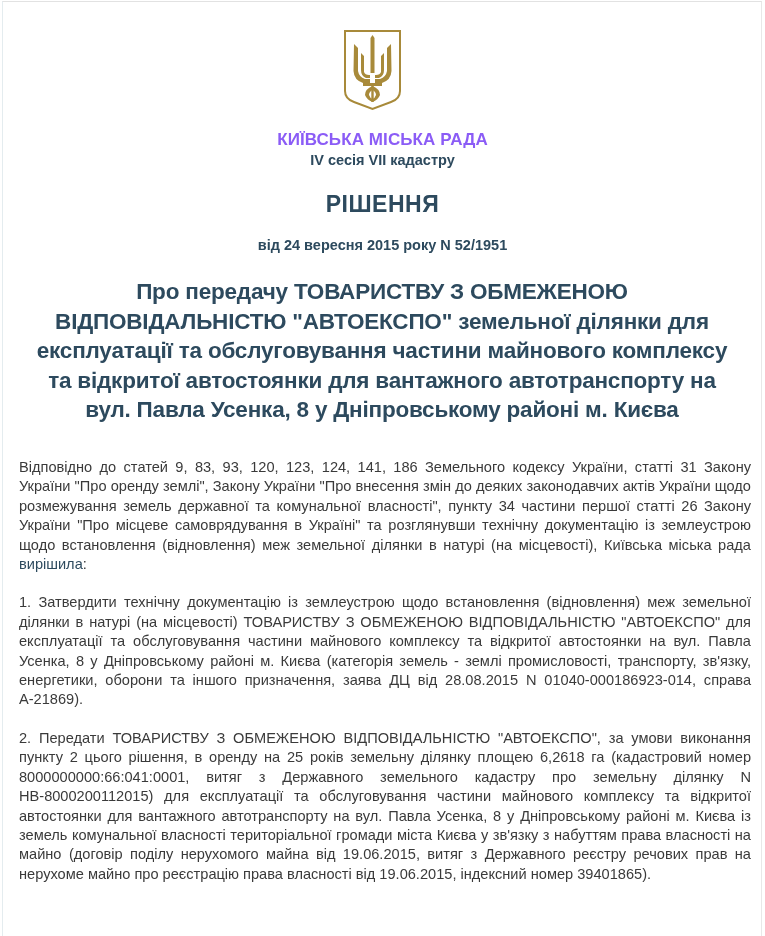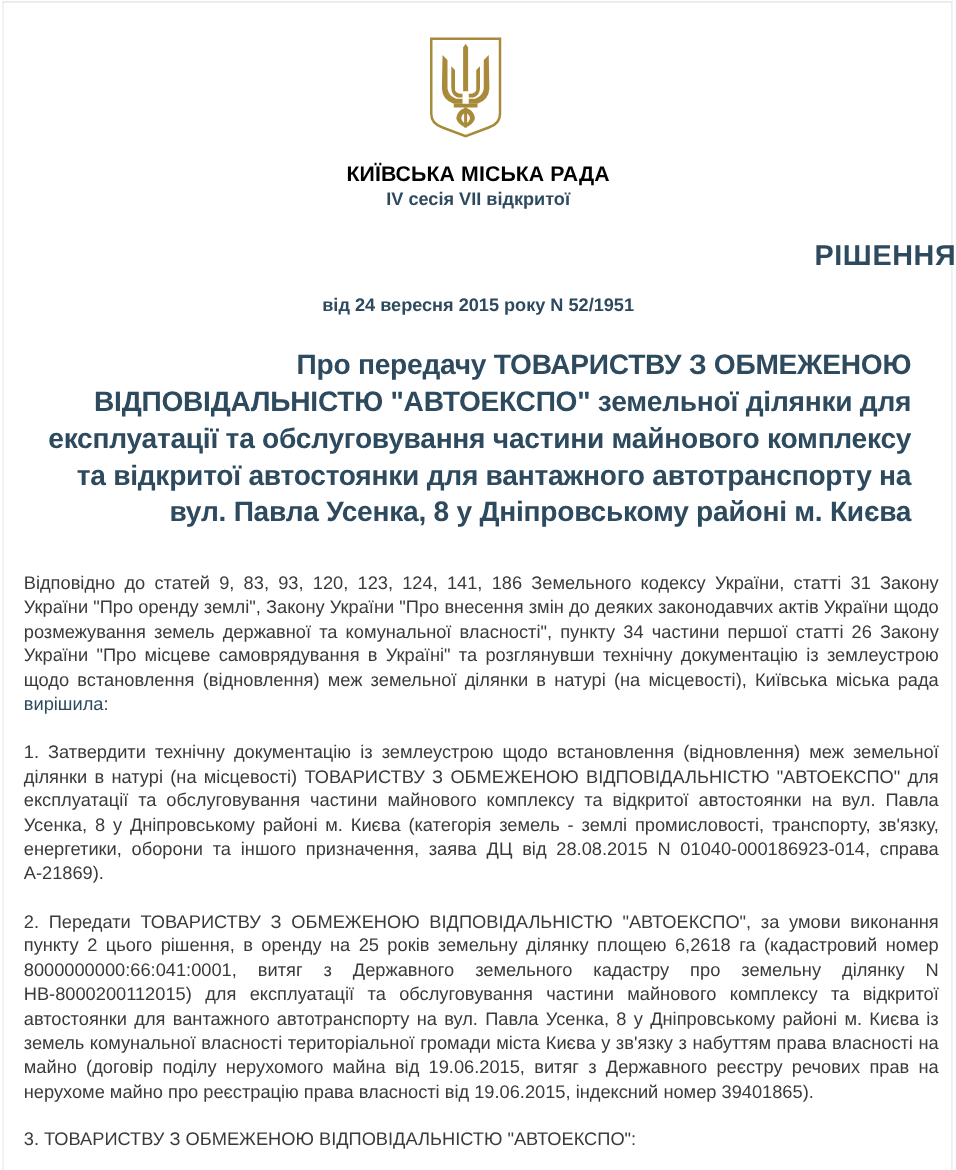--- a/index.html
+++ b/index.html
@@ -38,21 +38,21 @@
       top: 29px;
       width: 59px;
       height: 82px;
     }
     .council {
       position: absolute;
       left: 0;
       width: 765px;
       top: 130px;
       text-align: center;
-      color: #000000;
+      color: #8b5cf6;
       font-weight: bold;
       font-size: 17px;
       line-height: 20px;
       letter-spacing: 0.1px;
     }
     .session {
       position: absolute;
       left: 0;
       width: 765px;
       top: 151px;
@@ -60,21 +60,21 @@
       color: #2d4a5e;
       font-weight: bold;
       font-size: 14.5px;
       line-height: 18px;
     }
     .decision {
       position: absolute;
       left: 0;
       width: 765px;
       top: 190px;
-      text-align: right;
+      text-align: center;
       color: #2d4a5e;
       font-weight: bold;
       font-size: 23px;
       line-height: 28px;
       letter-spacing: 0.5px;
     }
     .date {
       position: absolute;
       left: 0;
       width: 765px;
@@ -83,21 +83,21 @@
       color: #2d4a5e;
       font-weight: bold;
       font-size: 14.5px;
       line-height: 18px;
     }
     .title {
       position: absolute;
       left: 35px;
       width: 694px;
       top: 277px;
-      text-align: right;
+      text-align: center;
       color: #2d4a5e;
       font-weight: bold;
       font-size: 22.5px;
       line-height: 29.5px;
       letter-spacing: -0.2px;
     }
     .body {
       position: absolute;
       left: 19px;
       width: 732px;
@@ -136,27 +136,26 @@
       <path d="M48 15 L44 19 L44 42 Q43 48 37 50 L32 50 L32 54 L39 54 Q48 51 48.5 42 Z"></path>
       <path d="M41 24 L38 27 L38 43 Q37 46 33 46 L32 46 L32 49 L36 49 Q41 47 41 41 Z"></path>
 
       <path d="M20 54 L39 54 L39 57 L20 57 Z"></path>
       <path d="M29.5 57 Q22 60 22 66 Q24 71 29.5 73 Q35 71 37 66 Q37 60 29.5 57 Z M29.5 61 Q33 63 33 66 Q32 69 29.5 70 Q27 69 26 66 Q26 63 29.5 61 Z"></path>
       <rect x="28.3" y="57" width="2.4" height="16"></rect>
     </g>
   </svg>
 
   <div class="council">КИЇВСЬКА МІСЬКА РАДА</div>
-  <div class="session">IV сесія VII відкритої</div>
+  <div class="session">IV сесія VII кадастру</div>
   <div class="decision">РІШЕННЯ</div>
   <div class="date">від 24 вересня 2015 року N 52/1951</div>
 
   <div class="title">Про передачу ТОВАРИСТВУ З ОБМЕЖЕНОЮ ВІДПОВІДАЛЬНІСТЮ "АВТОЕКСПО" земельної ділянки для експлуатації та обслуговування частини майнового комплексу та відкритої автостоянки для вантажного автотранспорту на вул. Павла Усенка, 8 у Дніпровському районі м. Києва</div>
 
   <div class="body">
     <p><span>Відповідно до статей 9, 83, 93, 120, 123, 124, 141, 186 Земельного кодексу України, статті 31 Закону України "Про оренду землі", Закону України "Про внесення змін до деяких законодавчих актів України щодо розмежування земель державної та комунальної власності", пункту 34 частини першої статті 26 Закону України "Про місцеве самоврядування в Україні" та розглянувши технічну документацію із землеустрою щодо встановлення (відновлення) меж земельної ділянки в натурі (на місцевості), Київська міська рада </span><b>вирішила</b><span>:</span></p>
     <p>1. Затвердити технічну документацію із землеустрою щодо встановлення (відновлення) меж земельної ділянки в натурі (на місцевості) ТОВАРИСТВУ З ОБМЕЖЕНОЮ ВІДПОВІДАЛЬНІСТЮ "АВТОЕКСПО" для експлуатації та обслуговування частини майнового комплексу та відкритої автостоянки на вул. Павла Усенка, 8 у Дніпровському районі м. Києва (категорія земель - землі промисловості, транспорту, зв'язку, енергетики, оборони та іншого призначення, заява ДЦ від 28.08.2015 N 01040-000186923-014, справа А-21869).</p>
     <p>2. Передати ТОВАРИСТВУ З ОБМЕЖЕНОЮ ВІДПОВІДАЛЬНІСТЮ "АВТОЕКСПО", за умови виконання пункту 2 цього рішення, в оренду на 25 років земельну ділянку площею 6,2618 га (кадастровий номер 8000000000:66:041:0001, витяг з Державного земельного кадастру про земельну ділянку N НВ-8000200112015) для експлуатації та обслуговування частини майнового комплексу та відкритої автостоянки для вантажного автотранспорту на вул. Павла Усенка, 8 у Дніпровському районі м. Києва із земель комунальної власності територіальної громади міста Києва у зв'язку з набуттям права власності на майно (договір поділу нерухомого майна від 19.06.2015, витяг з Державного реєстру речових прав на нерухоме майно про реєстрацію права власності від 19.06.2015, індексний номер 39401865).</p>
-    <p>3. ТОВАРИСТВУ З ОБМЕЖЕНОЮ ВІДПОВІДАЛЬНІСТЮ "АВТОЕКСПО":</p>
 
   </div>
 
 </div>
 
 </body></html>

